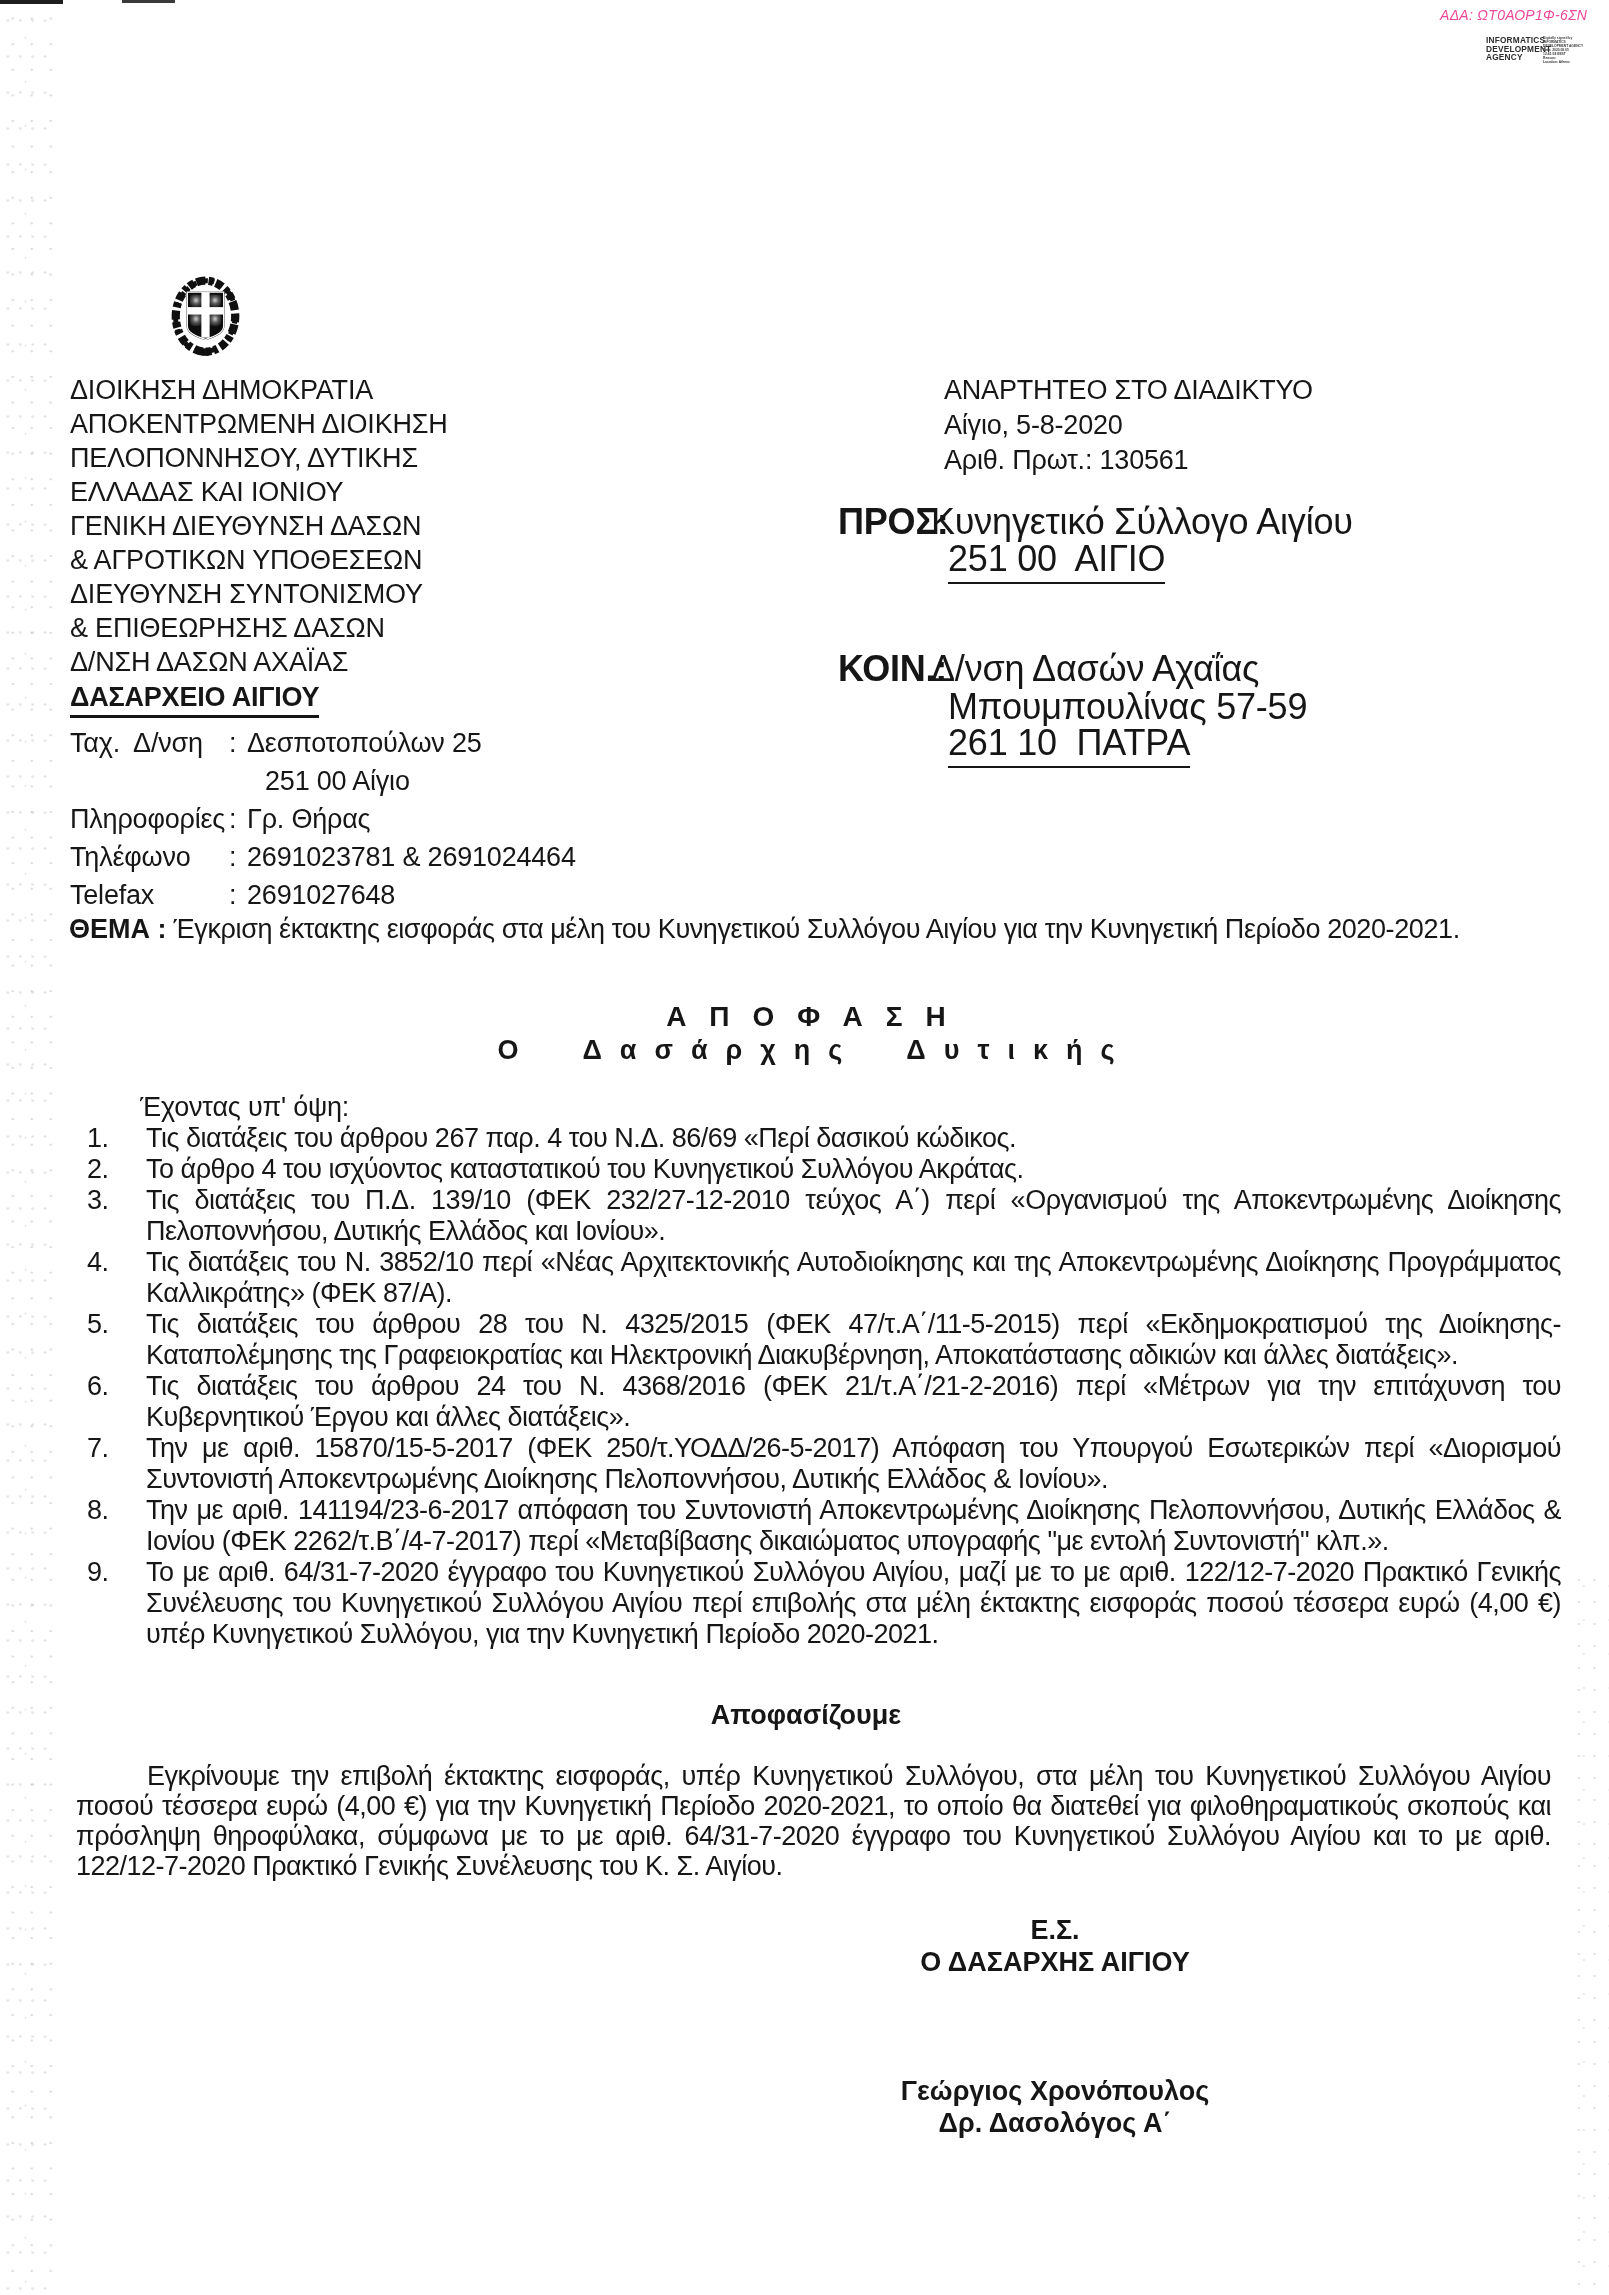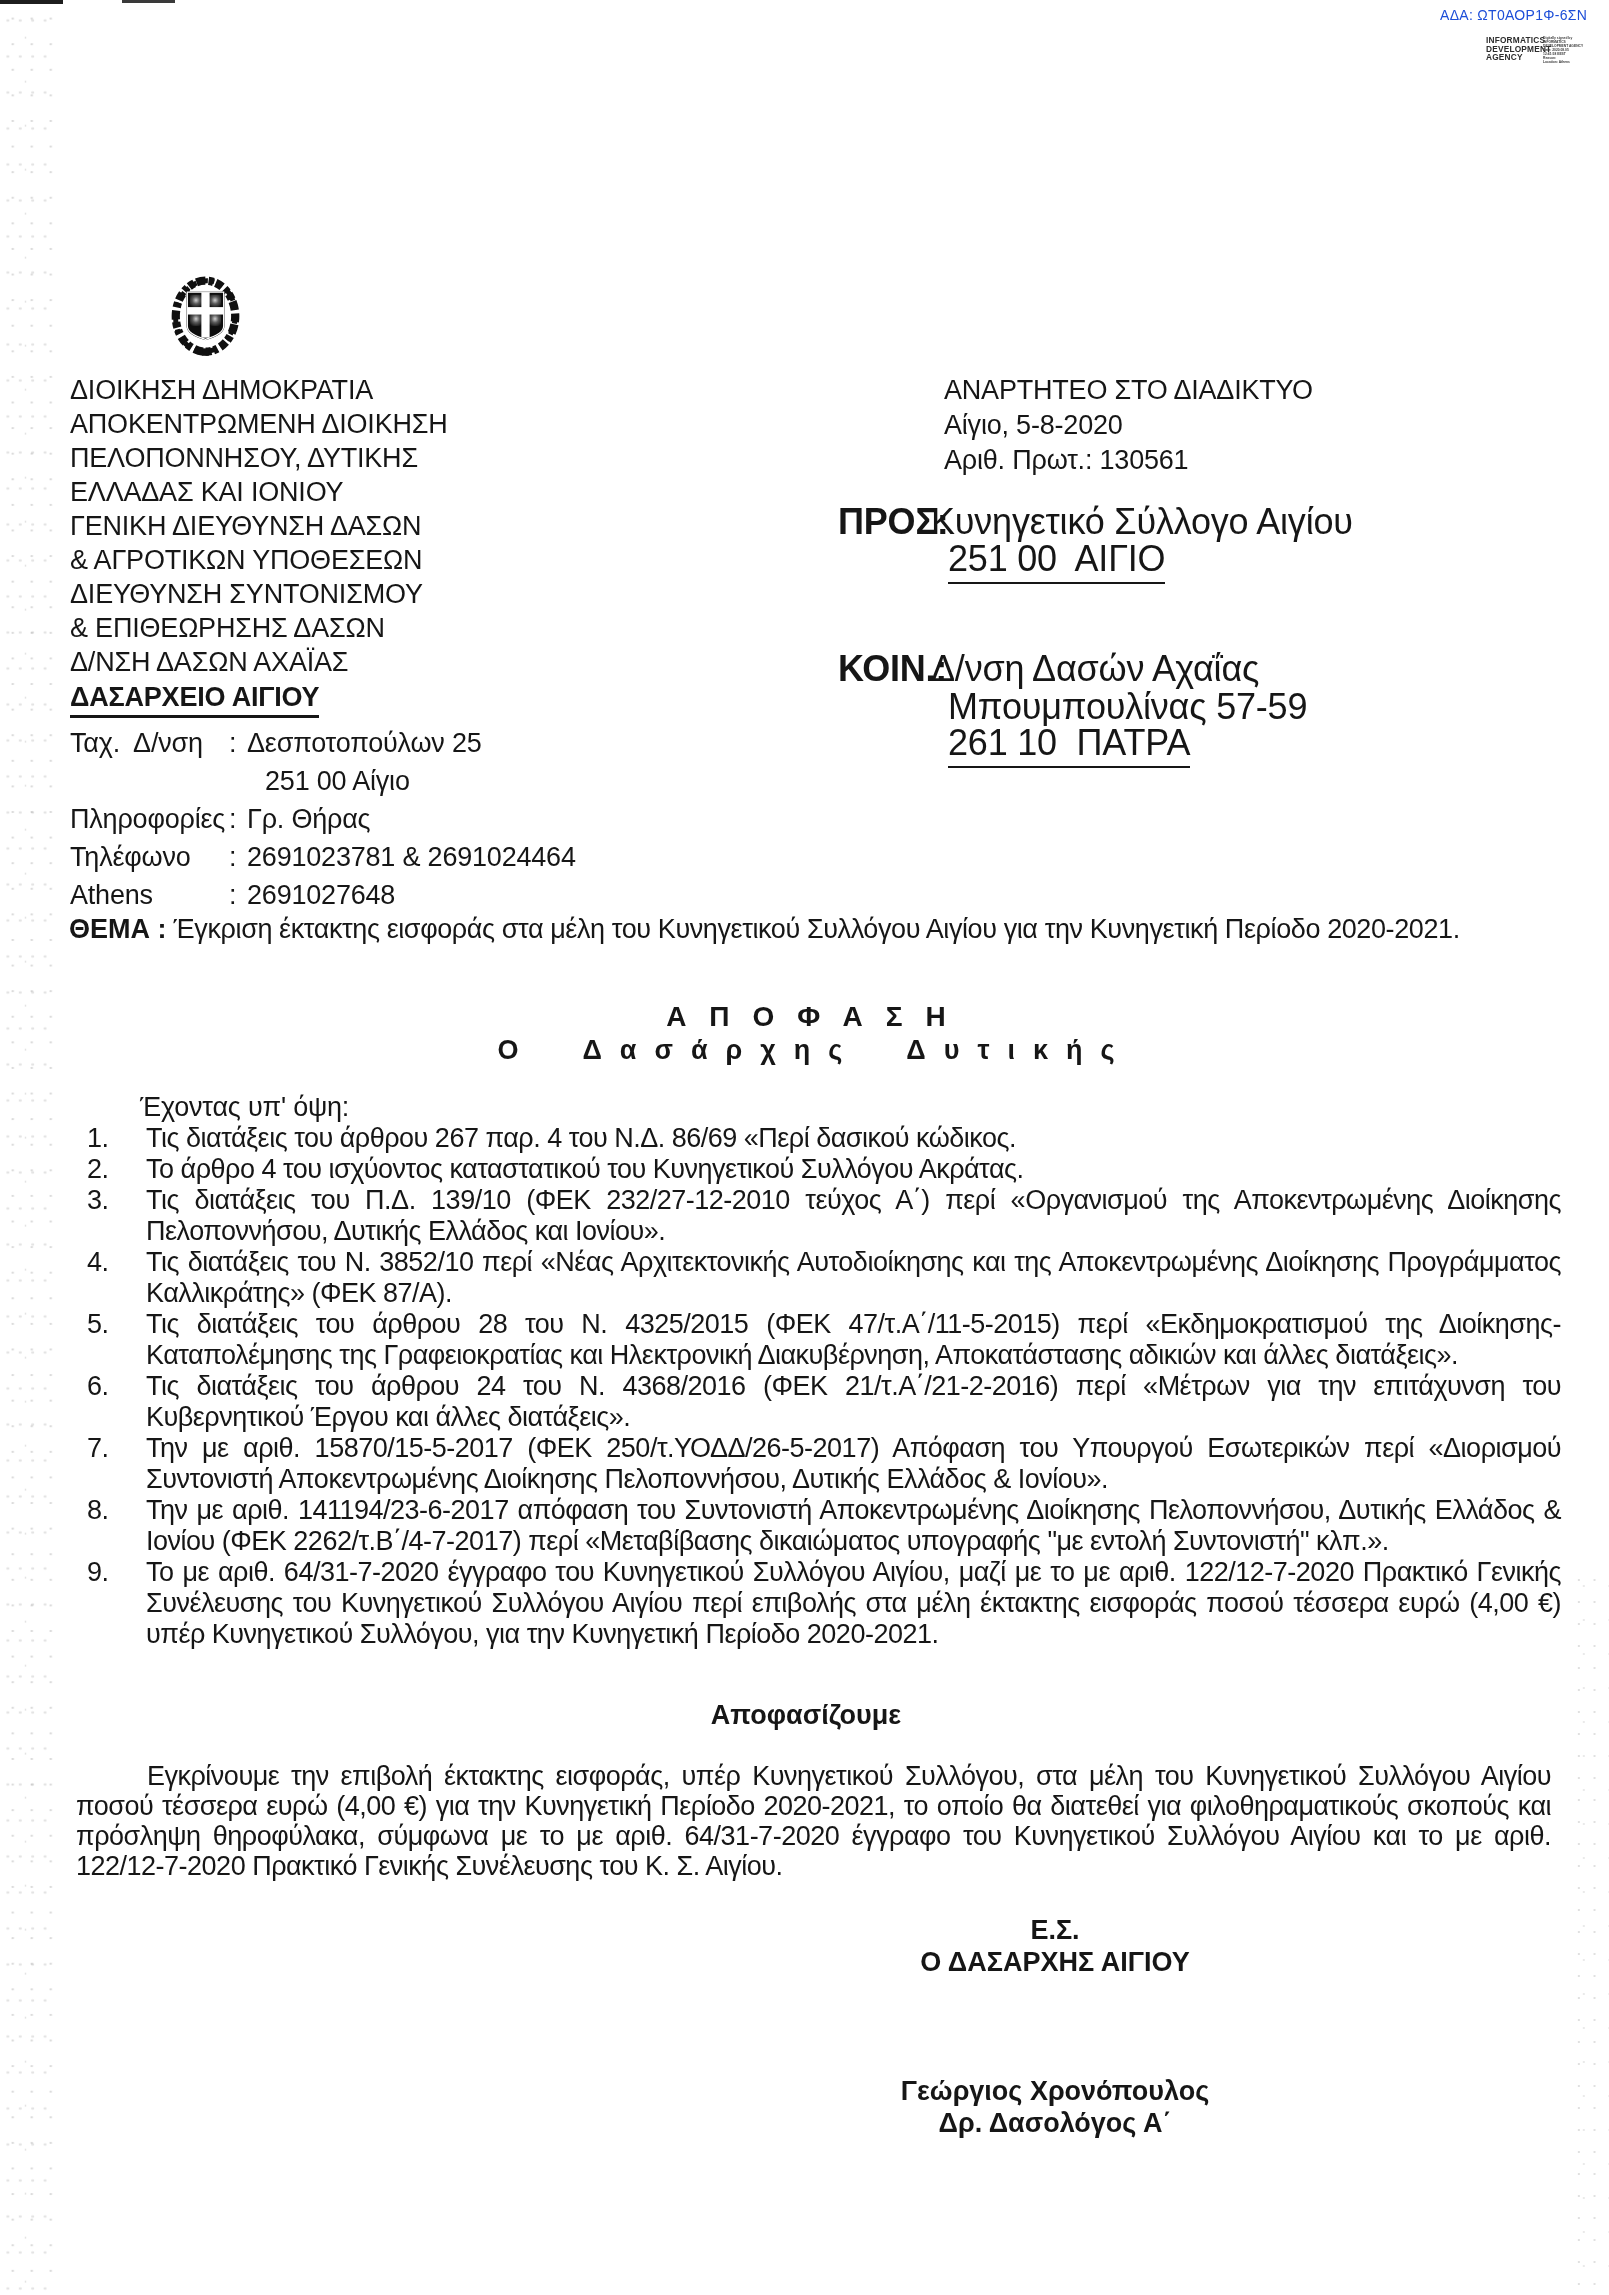--- a/index.html
+++ b/index.html
@@ -25,21 +25,21 @@
   }
   .scan-right-band {
     position:absolute; right:0; top:1569px; width:38px; height:726px;
     background-image:
       radial-gradient(circle, rgba(120,120,120,.32) 0.8px, transparent 1.2px),
       radial-gradient(circle, rgba(120,120,120,.22) 1px, transparent 1.4px);
     background-size: 15.7px 22px, 25.6px 34px;
     opacity:.7;
   }
   
-  .ada { position:absolute; left:1440px; top:7.4px; font-size:14px; letter-spacing:0.3px; color:#1d4ed8; white-space:nowrap; }
+  .ada { position:absolute; left:1440px; top:7.4px; font-size:14px; letter-spacing:0.3px; color:#ec4899; white-space:nowrap;font-style:italic; }
   .stamp { position:absolute; left:1486px; top:36px; display:flex; gap:4.1px; }
   .stamp-agency { width:53px; font-size:8.3px; line-height:8.7px; font-weight:bold; color:#2c2c2c; letter-spacing:0.2px; }
   .stamp-details { width:43px; font-size:3.3px; line-height:4px; color:#3a3a3a; font-weight:bold; }
   
   .emblem { position:absolute; left:170px; top:273px; width:71px; height:88px; }
   
   .hleft { position:absolute; left:70px; top:373px; width:529px; font-size:27px; line-height:34px; letter-spacing:-0.2px; }
   .office-line { margin-top:0.8px; }
   .office-underline { display:inline-block; font-weight:bold; border-bottom:3.3px solid #161616; padding-bottom:1.7px; }
   .contact { margin-top:6.6px; }
@@ -152,21 +152,21 @@
         <span class="c-label">Πληροφορίες</span>
         <span class="c-colon">:</span>
         <span class="c-value">Γρ. Θήρας</span>
       </div>
       <div class="c-row">
         <span class="c-label">Τηλέφωνο</span>
         <span class="c-colon">:</span>
         <span class="c-value">2691023781 &amp; 2691024464</span>
       </div>
       <div class="c-row">
-        <span class="c-label">Athens</span>
+        <span class="c-label">Telefax</span>
         <span class="c-colon">:</span>
         <span class="c-value">2691027648</span>
       </div>
     </div>
   </div>
 
   <div class="publish-block">
     <div>ΑΝΑΡΤΗΤΕΟ ΣΤΟ ΔΙΑΔΙΚΤΥΟ</div>
     <div>Αίγιο, 5-8-2020</div>
     <div>Αριθ. Πρωτ.: 130561</div>

